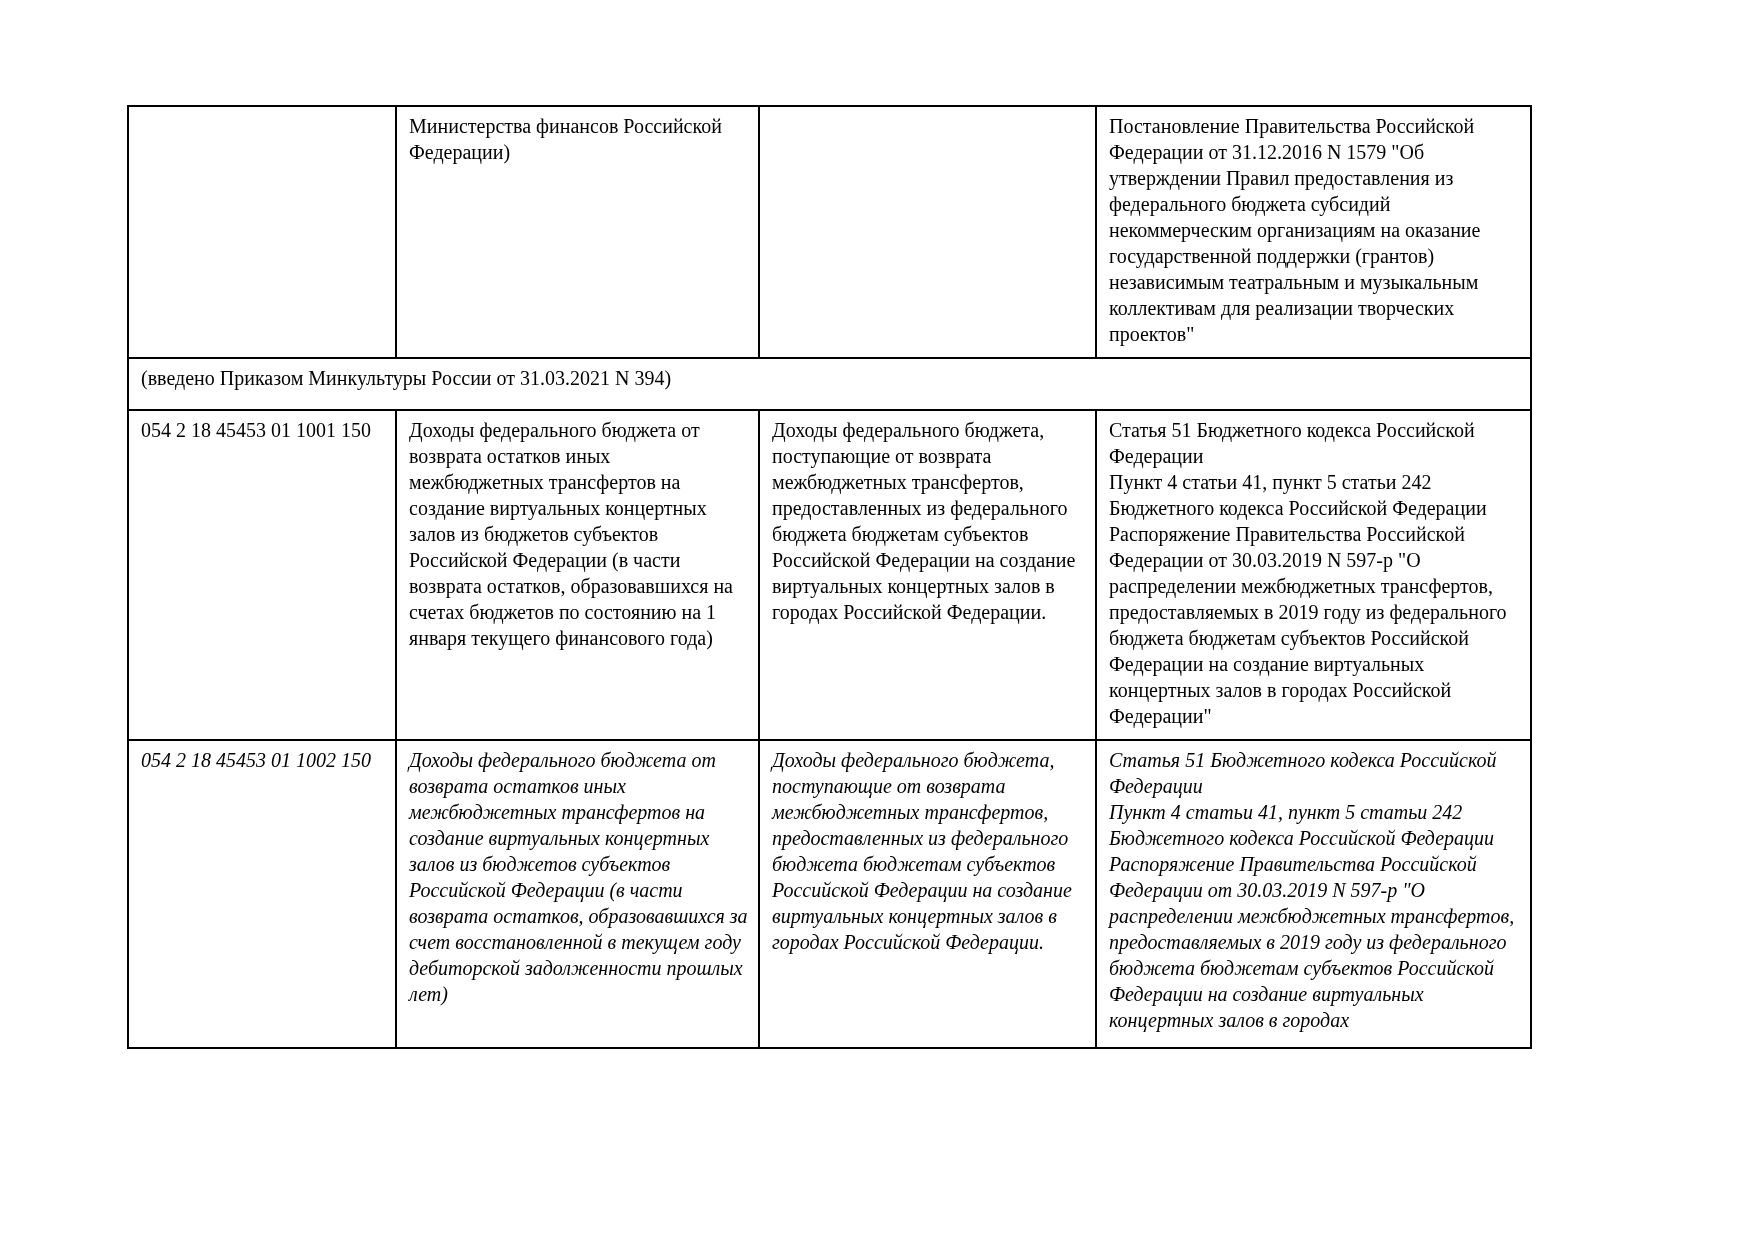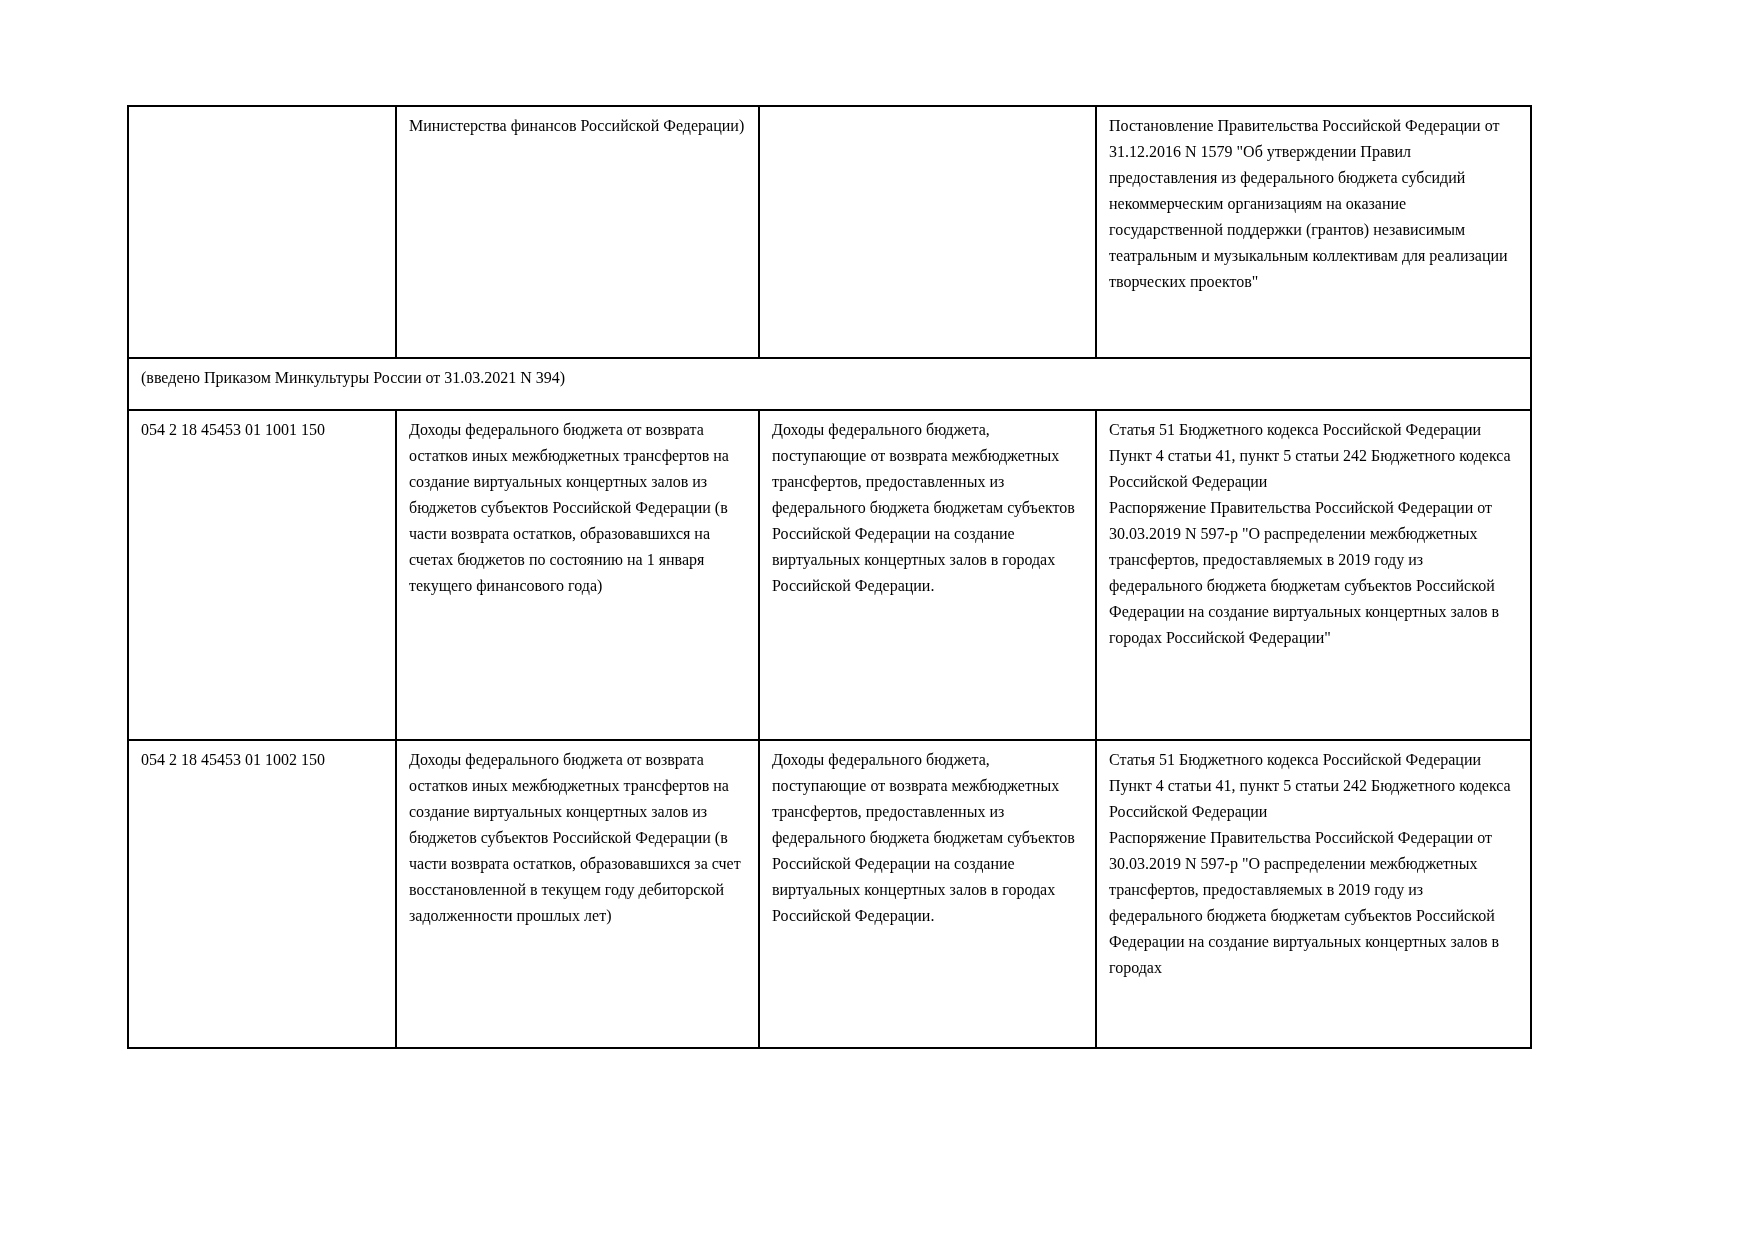--- a/index.html
+++ b/index.html
@@ -22,29 +22,29 @@
     left: 127px;
     top: 105px;
     width: 1403px;
     border-collapse: collapse;
     table-layout: fixed;
   }
   table.codes-table td {
     border: 2px solid #000000;
     vertical-align: top;
     padding: 6px 10px 6px 12px;
-    font-size: 16px;
+    font-size: 20px;
     line-height: 26px;
     white-space: pre-line;
     overflow: hidden;
   }
   tr.row-continuation { height: 252px; }
   tr.row-note { height: 52px; }
   tr.row-1001 { height: 330px; }
-  tr.row-1002 { height: 308px; }
+  tr.row-1002 { height: 308px; font-style: italic; }
   td.note-cell {
     vertical-align: middle;
     padding-top: 4px;
     padding-bottom: 4px;
   }
 </style>
 </head>
 <body>
 
 <div class="page">

